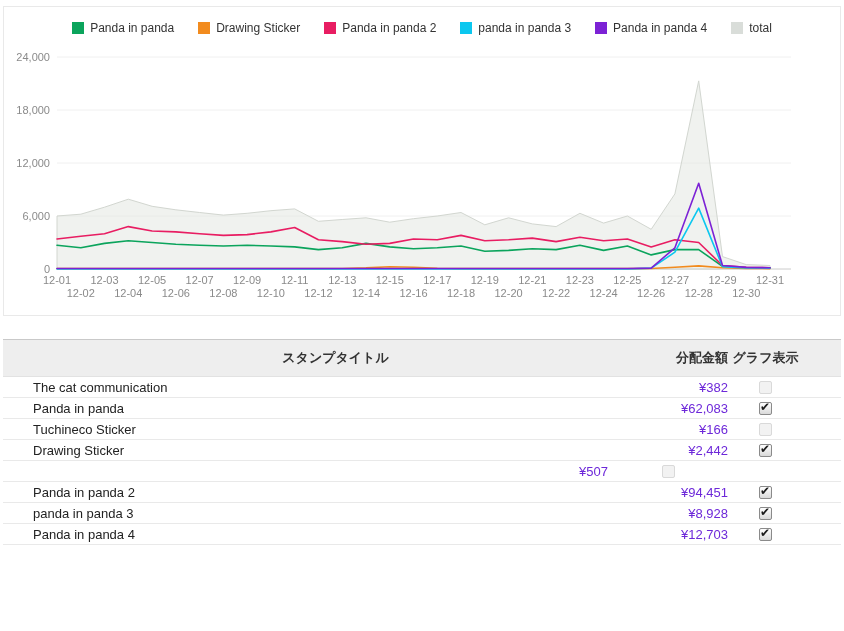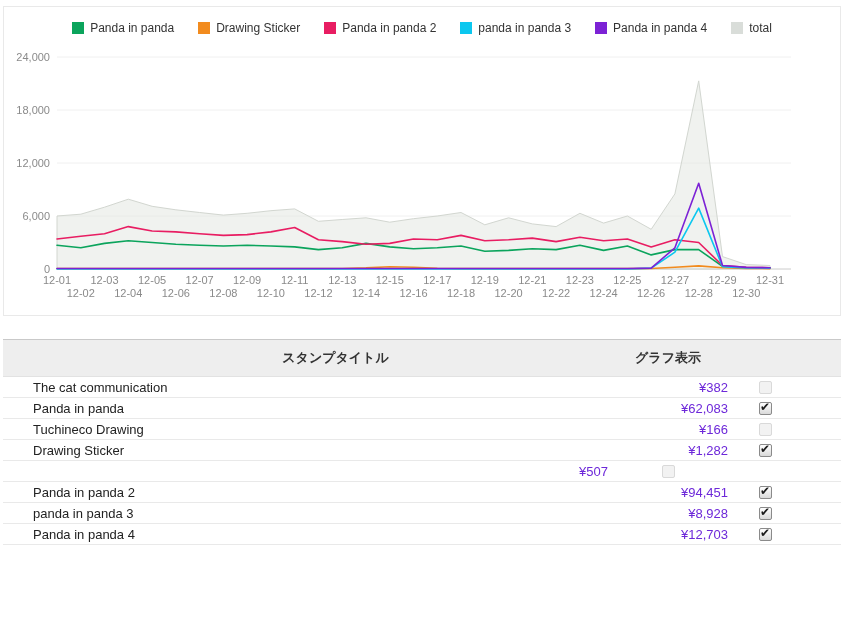--- a/index.html
+++ b/index.html
@@ -116,20 +116,21 @@
       <polyline points="53.0,261.6 76.8,261.6 100.5,261.6 124.3,261.6 148.1,261.6 171.8,261.6 195.6,261.6 219.4,261.6 243.1,261.6 266.9,261.6 290.7,261.6 314.4,261.6 338.2,261.5 362.0,260.9 385.7,259.7 409.5,260.2 433.3,261.3 457.0,261.6 480.8,261.6 504.6,261.6 528.3,261.6 552.1,261.6 575.9,261.6 599.6,261.6 623.4,261.6 647.2,261.5 670.9,260.2 694.7,258.9 718.5,260.7 742.2,261.5 766.0,261.6" fill="none" stroke="#f28b1e" stroke-width="1.6" stroke-linejoin="round" stroke-linecap="round"></polyline>
       <polyline points="53.0,232.0 76.8,229.3 100.5,226.7 124.3,219.6 148.1,224.0 171.8,224.9 195.6,226.7 219.4,228.4 243.1,227.6 266.9,224.9 290.7,220.5 314.4,232.8 338.2,234.6 362.0,237.3 385.7,236.4 409.5,232.0 433.3,232.8 457.0,228.4 480.8,233.7 504.6,232.8 528.3,231.1 552.1,234.6 575.9,230.2 599.6,233.7 623.4,232.0 647.2,239.9 670.9,232.8 694.7,235.5 718.5,258.5 742.2,260.2 766.0,260.7" fill="none" stroke="#e81d62" stroke-width="1.6" stroke-linejoin="round" stroke-linecap="round"></polyline>
       <polyline points="53.0,262.0 76.8,262.0 100.5,262.0 124.3,262.0 148.1,262.0 171.8,262.0 195.6,262.0 219.4,262.0 243.1,262.0 266.9,262.0 290.7,262.0 314.4,262.0 338.2,262.0 362.0,262.0 385.7,262.0 409.5,262.0 433.3,262.0 457.0,262.0 480.8,262.0 504.6,262.0 528.3,262.0 552.1,262.0 575.9,262.0 599.6,262.0 623.4,262.0 647.2,261.1 670.9,245.2 694.7,201.1 718.5,259.8 742.2,260.9 766.0,261.1" fill="none" stroke="#0bc7ef" stroke-width="1.6" stroke-linejoin="round" stroke-linecap="round"></polyline>
       <polyline points="53.0,261.5 76.8,261.5 100.5,261.5 124.3,261.5 148.1,261.5 171.8,261.5 195.6,261.5 219.4,261.5 243.1,261.5 266.9,261.5 290.7,261.5 314.4,261.5 338.2,261.5 362.0,261.5 385.7,261.5 409.5,261.5 433.3,261.5 457.0,261.5 480.8,261.5 504.6,261.5 528.3,261.5 552.1,261.5 575.9,261.5 599.6,261.5 623.4,261.5 647.2,261.1 670.9,240.8 694.7,176.3 718.5,258.5 742.2,260.4 766.0,260.7" fill="none" stroke="#7c22d5" stroke-width="1.6" stroke-linejoin="round" stroke-linecap="round"></polyline>
     </svg>
 </div>
 
 <div class="stamp-table">
   <div class="t-row t-head">
     <div class="c-title">スタンプタイトル</div>
+    <div class="c-amount">分配金額</div>
     <div class="c-graph">グラフ表示</div>
     <div></div>
   </div>
   <div class="t-body" id="t-body">
   <div class="t-row">
     <div class="c-title">The cat communication</div>
     <div class="c-amount">¥382</div>
     <div class="c-graph">
           <span class="cb"></span>
         </div>
@@ -139,31 +140,31 @@
   <div class="t-row">
     <div class="c-title">Panda in panda</div>
     <div class="c-amount">¥62,083</div>
     <div class="c-graph">
           <span class="cb checked"></span>
         </div>
     <div></div>
   </div>
 
   <div class="t-row">
-    <div class="c-title">Tuchineco Drawing</div>
+    <div class="c-title">Tuchineco Sticker</div>
     <div class="c-amount">¥166</div>
     <div class="c-graph">
           <span class="cb"></span>
         </div>
     <div></div>
   </div>
 
   <div class="t-row">
     <div class="c-title">Drawing Sticker</div>
-    <div class="c-amount">¥1,282</div>
+    <div class="c-amount">¥2,442</div>
     <div class="c-graph">
           <span class="cb checked"></span>
         </div>
     <div></div>
   </div>
 
   <div class="t-row">
     <div class="c-amount">¥507</div>
     <div class="c-graph">
           <span class="cb"></span>

